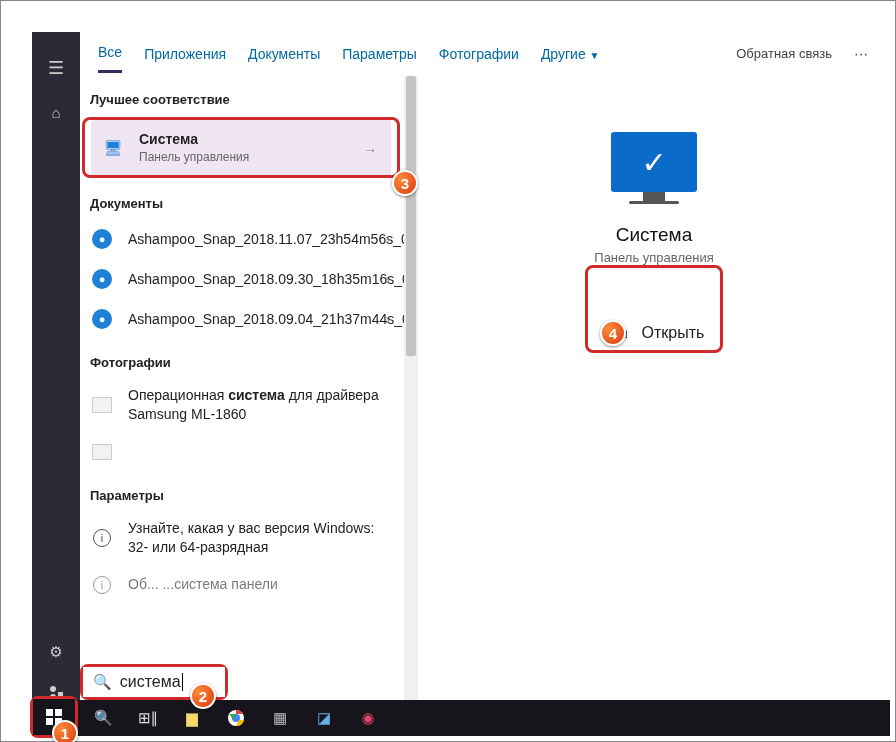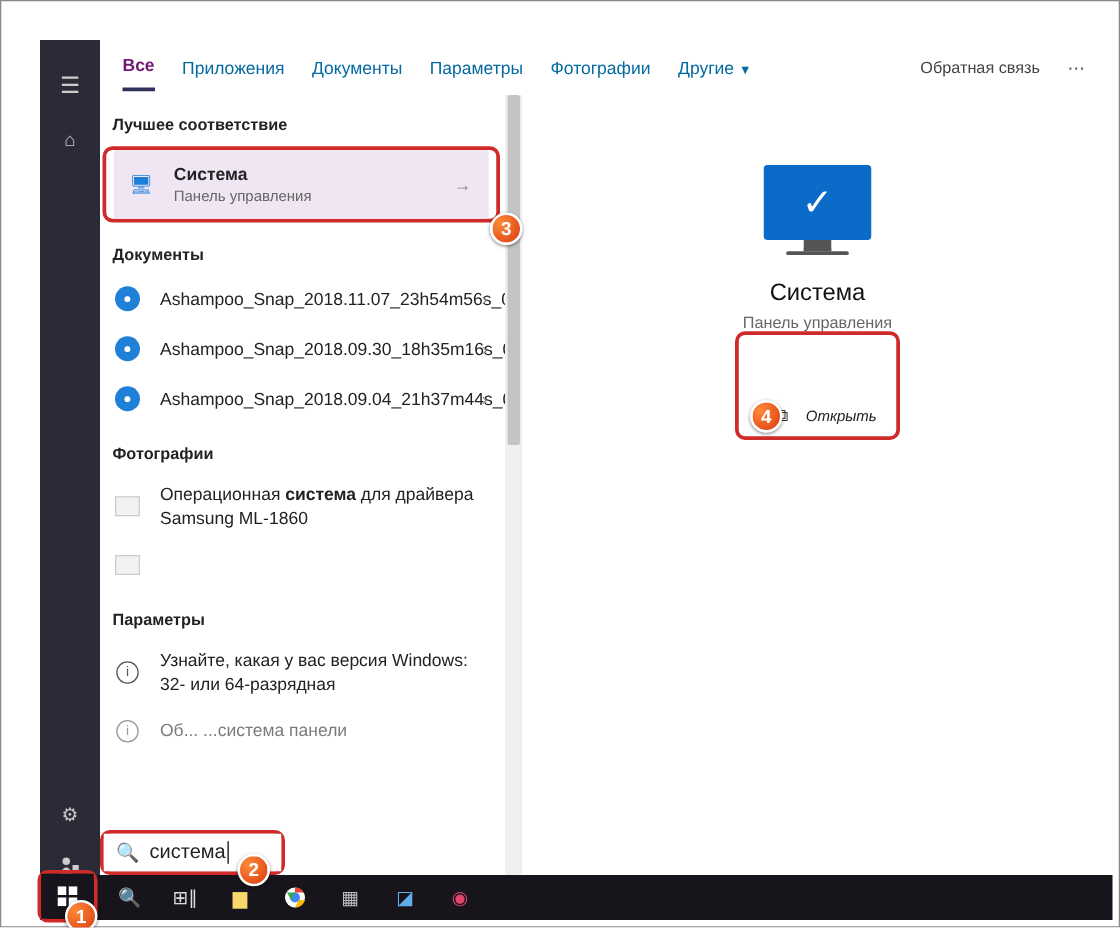--- a/index.html
+++ b/index.html
@@ -6,21 +6,21 @@
   body { width: 896px; height: 742px; background: #fff; overflow: hidden; position: relative; }
   .frame { position: absolute; inset: 0; border: 1px solid #888; }
   .win { position: absolute; top: 32px; left: 32px; right: 6px; bottom: 30px; background: #fff; display: flex; }
   .sidebar { width: 48px; background: #2b2b38; color: #fff; display: flex; flex-direction: column; align-items: center; padding-top: 12px; }
   .sidebar .sp { flex: 1; }
   .side-ico { width: 48px; height: 40px; display: flex; align-items: center; justify-content: center; color: #ccc; cursor: pointer; font-size: 15px; }
   .side-ico.burger { height: 48px; font-size: 18px; }
   .main { flex: 1; display: flex; flex-direction: column; min-width: 0; }
   .tabs { height: 44px; display: flex; align-items: center; padding: 0 20px 0 18px; gap: 22px; font-size: 14px; color: #555; border-bottom: 1px solid #fff; }
   .tab { cursor: pointer; padding: 10px 0; color: #0369a1; }
-  .tab.active { color: #701a75; font-weight: 700; border-bottom: 3px solid #31305d; }
+  .tab.active { color: #0369a1; font-weight: 400; border-bottom: 3px solid #31305d; }
   .tabs .sp { flex: 1; }
   .fb { color: #444; font-size: 13px; }
   .more { color: #555; letter-spacing: 2px; }
   .body { flex: 1; display: flex; min-height: 0; }
   .left { width: 338px; position: relative; overflow: hidden; }
   .left .scroll { position: absolute; top: 0; right: 0; bottom: 0; width: 14px; background: #f0f0f0; }
   .left .thumb { position: absolute; top: 0; left: 2px; right: 2px; height: 280px; background: #c4c4c4; border-radius: 2px; }
   .left .content { position: absolute; inset: 0 14px 0 0; overflow: hidden; }
   .grp-h { padding: 16px 0 8px 10px; font-size: 13px; font-weight: 600; color: #222; }
   .item { display: flex; align-items: center; padding: 8px 10px; cursor: pointer; position: relative; }
@@ -33,21 +33,21 @@
   .right { flex: 1; display: flex; flex-direction: column; align-items: center; padding-top: 56px; }
   .monitor { width: 86px; height: 60px; background: #0a6cc8; border-radius: 3px; position: relative; display: flex; align-items: center; justify-content: center; }
   .monitor .chk { color: #fff; font-size: 30px; }
   .stand { width: 22px; height: 10px; background: #555; border-bottom: 3px solid #555; margin-top: -1px; }
   .base { width: 50px; height: 3px; background: #555; border-radius: 2px; }
   .rtitle { margin-top: 20px; font-size: 19px; font-weight: 400; color: #111; }
   .rsub { font-size: 13px; color: #666; margin-top: 4px; }
   .open-row { margin-top: 48px; align-self: flex-start; margin-left: 14px; display: flex; align-items: center; padding: 8px 16px; cursor: pointer; }
   .open-box { border: 3px solid #d02a2a; border-radius: 8px; position: relative; }
   .open-row .oi { font-size: 14px; margin-right: 14px; color: #333; }
-  .open-row .ot { font-size: 12px; color: #222; font-style: italic; }
+  .open-row .ot { font-size: 16px; color: #222; }
   .search-wrap { position: absolute; left: 80px; bottom: 42px; width: 340px; }
   .search-box-outer { border: 3px solid #d02a2a; border-radius: 8px; display: inline-block; position: relative; }
   .search-box { display: flex; align-items: center; padding: 6px 42px 6px 10px; background: #fff; }
   .search-box .si { color: #555; margin-right: 8px; font-size: 15px; }
   .search-box .sv { font-size: 16px; color: #222; }
   .cursor { display:inline-block; width:1px; height:18px; background:#000; margin-left:1px; vertical-align:middle; }
   .taskbar { position: absolute; left: 32px; right: 6px; bottom: 6px; height: 36px; background: #18141c; display: flex; align-items: center; padding-left: 4px; gap: 4px; }
   .tb-ico { width: 40px; height: 36px; display: flex; align-items: center; justify-content: center; color: #ddd; cursor: pointer; font-size: 15px; }
   .start-wrap { position: absolute; left: 30px; bottom: 4px; border: 3px solid #d02a2a; border-radius: 8px; }
   .start-wrap .tb-ico { width: 42px; height: 36px; background: #18141c; }

